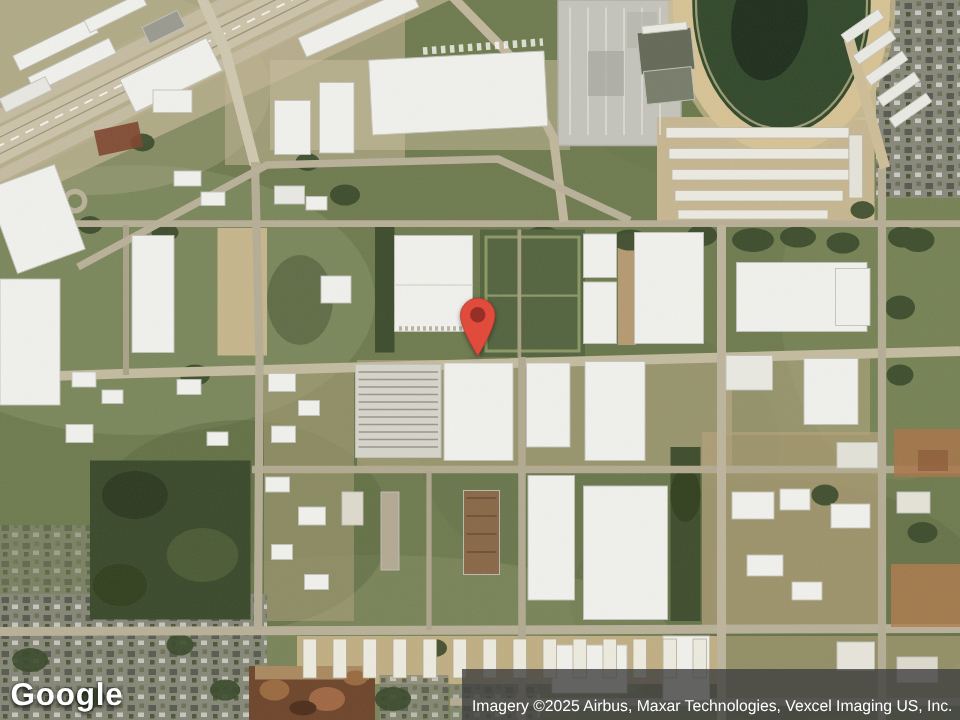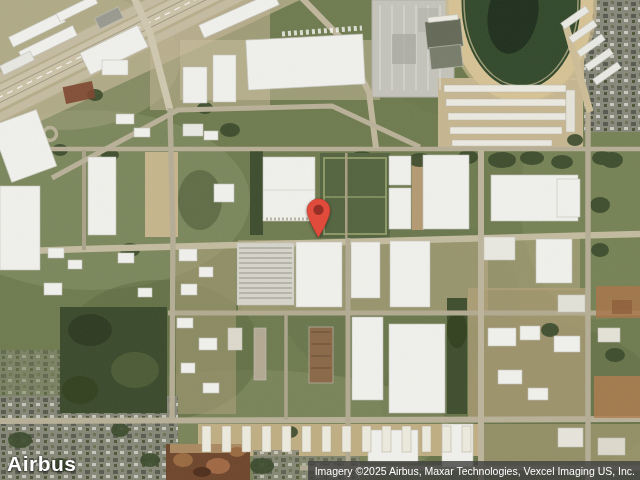--- a/index.html
+++ b/index.html
@@ -6,21 +6,21 @@
   #viewport{position:relative;width:640px;height:480px;overflow:hidden;
     font-family:"Liberation Sans",sans-serif;cursor:grab;}
   #map-svg{position:absolute;left:0;top:0;display:block;}
   #marker{position:absolute;left:306px;top:197px;width:25px;height:42px;
     filter:drop-shadow(0 1.5px 1.5px rgba(0,0,0,.45));cursor:pointer;}
   #glogo{position:absolute;left:7px;top:452px;font-size:21px;font-weight:700;
     letter-spacing:.5px;color:#fff;
     text-shadow:0 1px 3px rgba(0,0,0,.75),0 0 2px rgba(0,0,0,.5);user-select:none;}
   #attrbar{position:absolute;right:0;bottom:0;height:18px;line-height:18px;
     background:rgba(64,64,64,.8);color:#ffffff;font-size:10.5px;
-    padding:1px 5px 0 7px;white-space:nowrap;}
+    padding:16px 5px 0 7px;white-space:nowrap;}
 </style>
 </head>
 <body>
 
 <div id="viewport">
 
   <svg id="map-svg" width="640" height="480" viewBox="0 0 640 480">
     <defs>
       <pattern id="resid" width="14" height="12" patternUnits="userSpaceOnUse">
         <rect width="14" height="12" fill="#87887a"></rect>
@@ -298,19 +298,19 @@
     </g>
 
     <rect width="640" height="480" filter="url(#grain)" opacity=".06"></rect>
   </svg>
 
   <svg id="marker" viewBox="0 0 26 42">
     <path d="M13,1 C6.4,1 1,6.4 1,13 C1,22 13,41 13,41 C13,41 25,22 25,13 C25,6.4 19.6,1 13,1 Z" stroke="#b03a2c" stroke-width="0.5" fill="#E04B3B"></path>
     <circle cx="13" cy="12.5" r="5.3" fill="#962F25"></circle>
   </svg>
 
-  <div id="glogo">Airbus</div>
+  <div id="glogo">Google</div>
 
   <div id="attrbar">
     <span>Imagery ©2025 Airbus, Maxar Technologies, Vexcel Imaging US, Inc.</span>
   </div>
 
 </div>
 
 </body></html>

